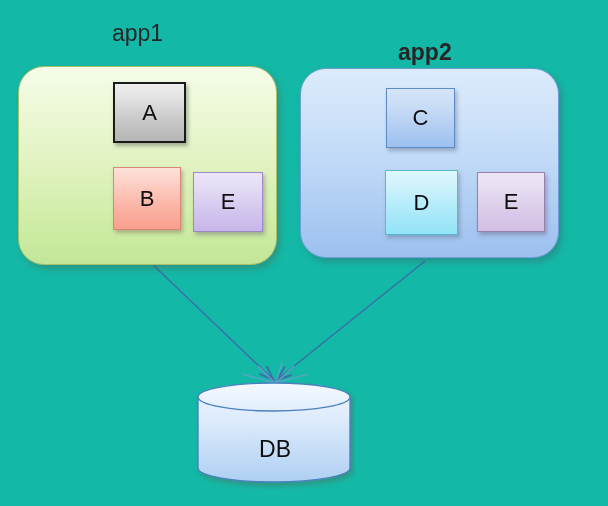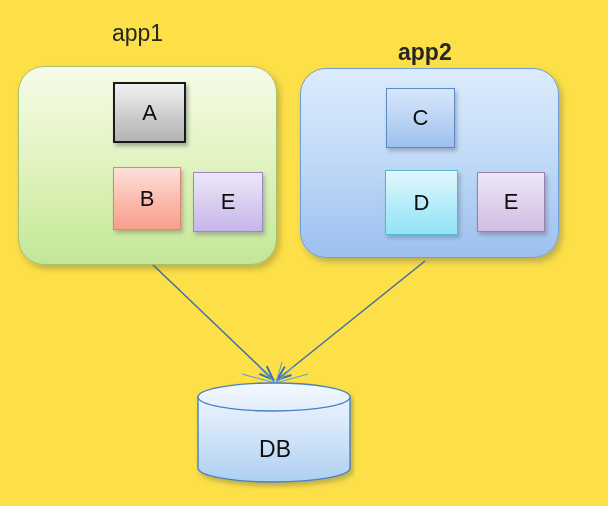--- a/index.html
+++ b/index.html
@@ -7,21 +7,21 @@
     padding: 0;
     background: #ffffff;
   }
   body {
     font-family: "Liberation Sans", sans-serif;
   }
   #canvas {
     position: relative;
     width: 608px;
     height: 506px;
-    background: #fde047;
+    background: #14b8a6;
     overflow: hidden;
   }
 
   
   .app-label {
     position: absolute;
     font-family: "Liberation Sans", sans-serif;
     font-size: 23px;
     color: #262626;
     letter-spacing: 0px;

